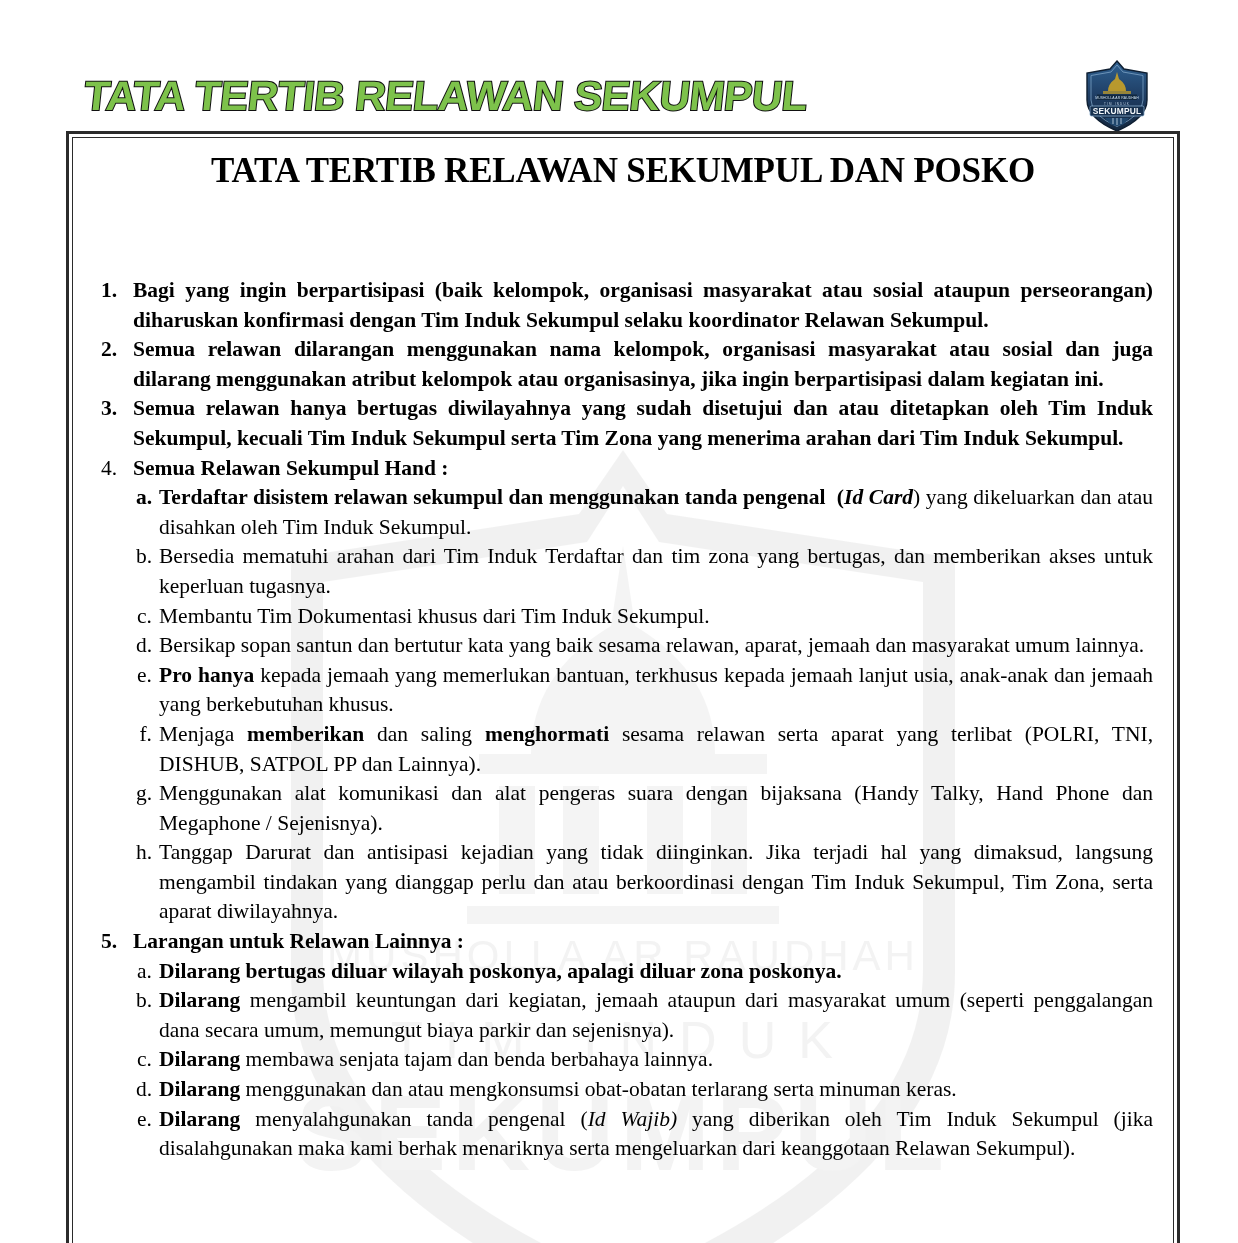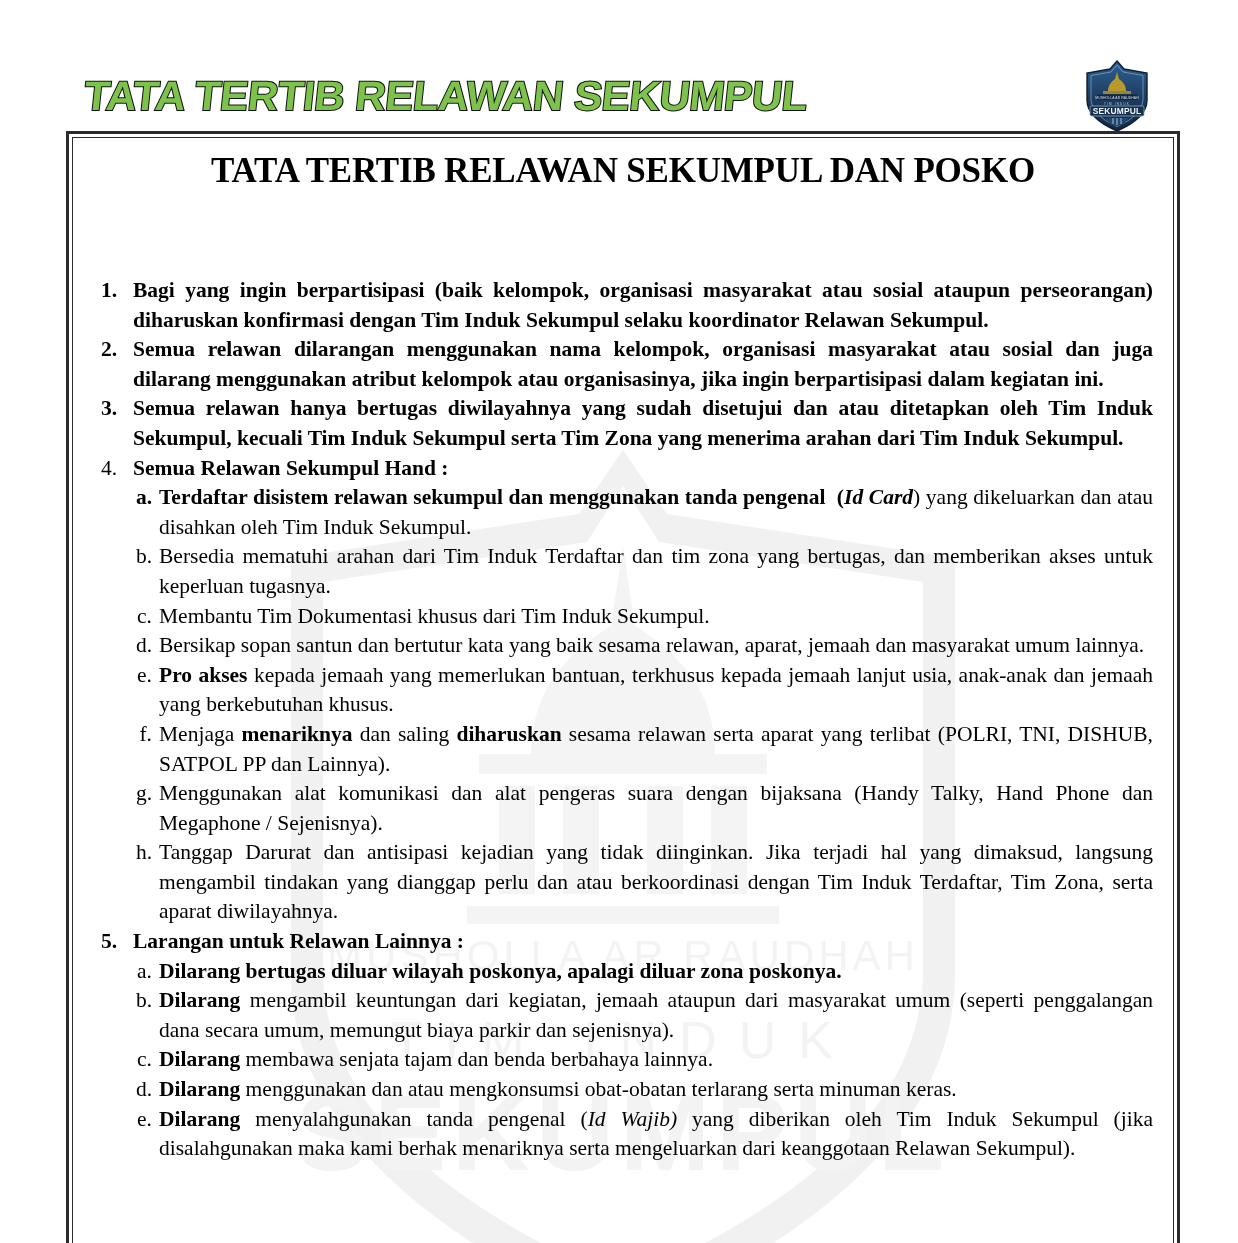--- a/index.html
+++ b/index.html
@@ -263,33 +263,33 @@
       <div class="subitem">
         <span class="marker">c.</span>
         <span class="body">Membantu Tim Dokumentasi khusus dari Tim Induk Sekumpul.</span>
       </div>
       <div class="subitem">
         <span class="marker">d.</span>
         <span class="body">Bersikap sopan santun dan bertutur kata yang baik sesama relawan, aparat, jemaah dan masyarakat umum lainnya.</span>
       </div>
       <div class="subitem">
         <span class="marker">e.</span>
-        <span class="body"><b>Pro akses</b> kepada jemaah yang memerlukan bantuan, terkhusus kepada jemaah lanjut usia, anak-anak dan jemaah yang berkebutuhan khusus.</span>
+        <span class="body"><b>Pro hanya</b> kepada jemaah yang memerlukan bantuan, terkhusus kepada jemaah lanjut usia, anak-anak dan jemaah yang berkebutuhan khusus.</span>
       </div>
       <div class="subitem">
         <span class="marker">f.</span>
-        <span class="body">Menjaga <b>menariknya</b> dan saling <b>diharuskan</b> sesama relawan serta aparat yang terlibat (POLRI, TNI, DISHUB, SATPOL PP dan Lainnya).</span>
+        <span class="body">Menjaga <b>memberikan</b> dan saling <b>menghormati</b> sesama relawan serta aparat yang terlibat (POLRI, TNI, DISHUB, SATPOL PP dan Lainnya).</span>
       </div>
       <div class="subitem">
         <span class="marker">g.</span>
         <span class="body">Menggunakan alat komunikasi dan alat pengeras suara dengan bijaksana (Handy Talky, Hand Phone dan Megaphone / Sejenisnya).</span>
       </div>
       <div class="subitem">
         <span class="marker">h.</span>
-        <span class="body">Tanggap Darurat dan antisipasi kejadian yang tidak diinginkan. Jika terjadi hal yang dimaksud, langsung mengambil tindakan yang dianggap perlu dan atau berkoordinasi dengan Tim Induk Terdaftar, Tim Zona, serta aparat diwilayahnya.</span>
+        <span class="body">Tanggap Darurat dan antisipasi kejadian yang tidak diinginkan. Jika terjadi hal yang dimaksud, langsung mengambil tindakan yang dianggap perlu dan atau berkoordinasi dengan Tim Induk Sekumpul, Tim Zona, serta aparat diwilayahnya.</span>
       </div>
 
       <div class="item bold">
         <span class="marker">5.</span>
         <span class="body">Larangan untuk Relawan Lainnya  :</span>
       </div>
 
       <div class="subitem">
         <span class="marker">a.</span>
         <span class="body"><b>Dilarang bertugas diluar wilayah poskonya, apalagi diluar zona poskonya.</b></span>

